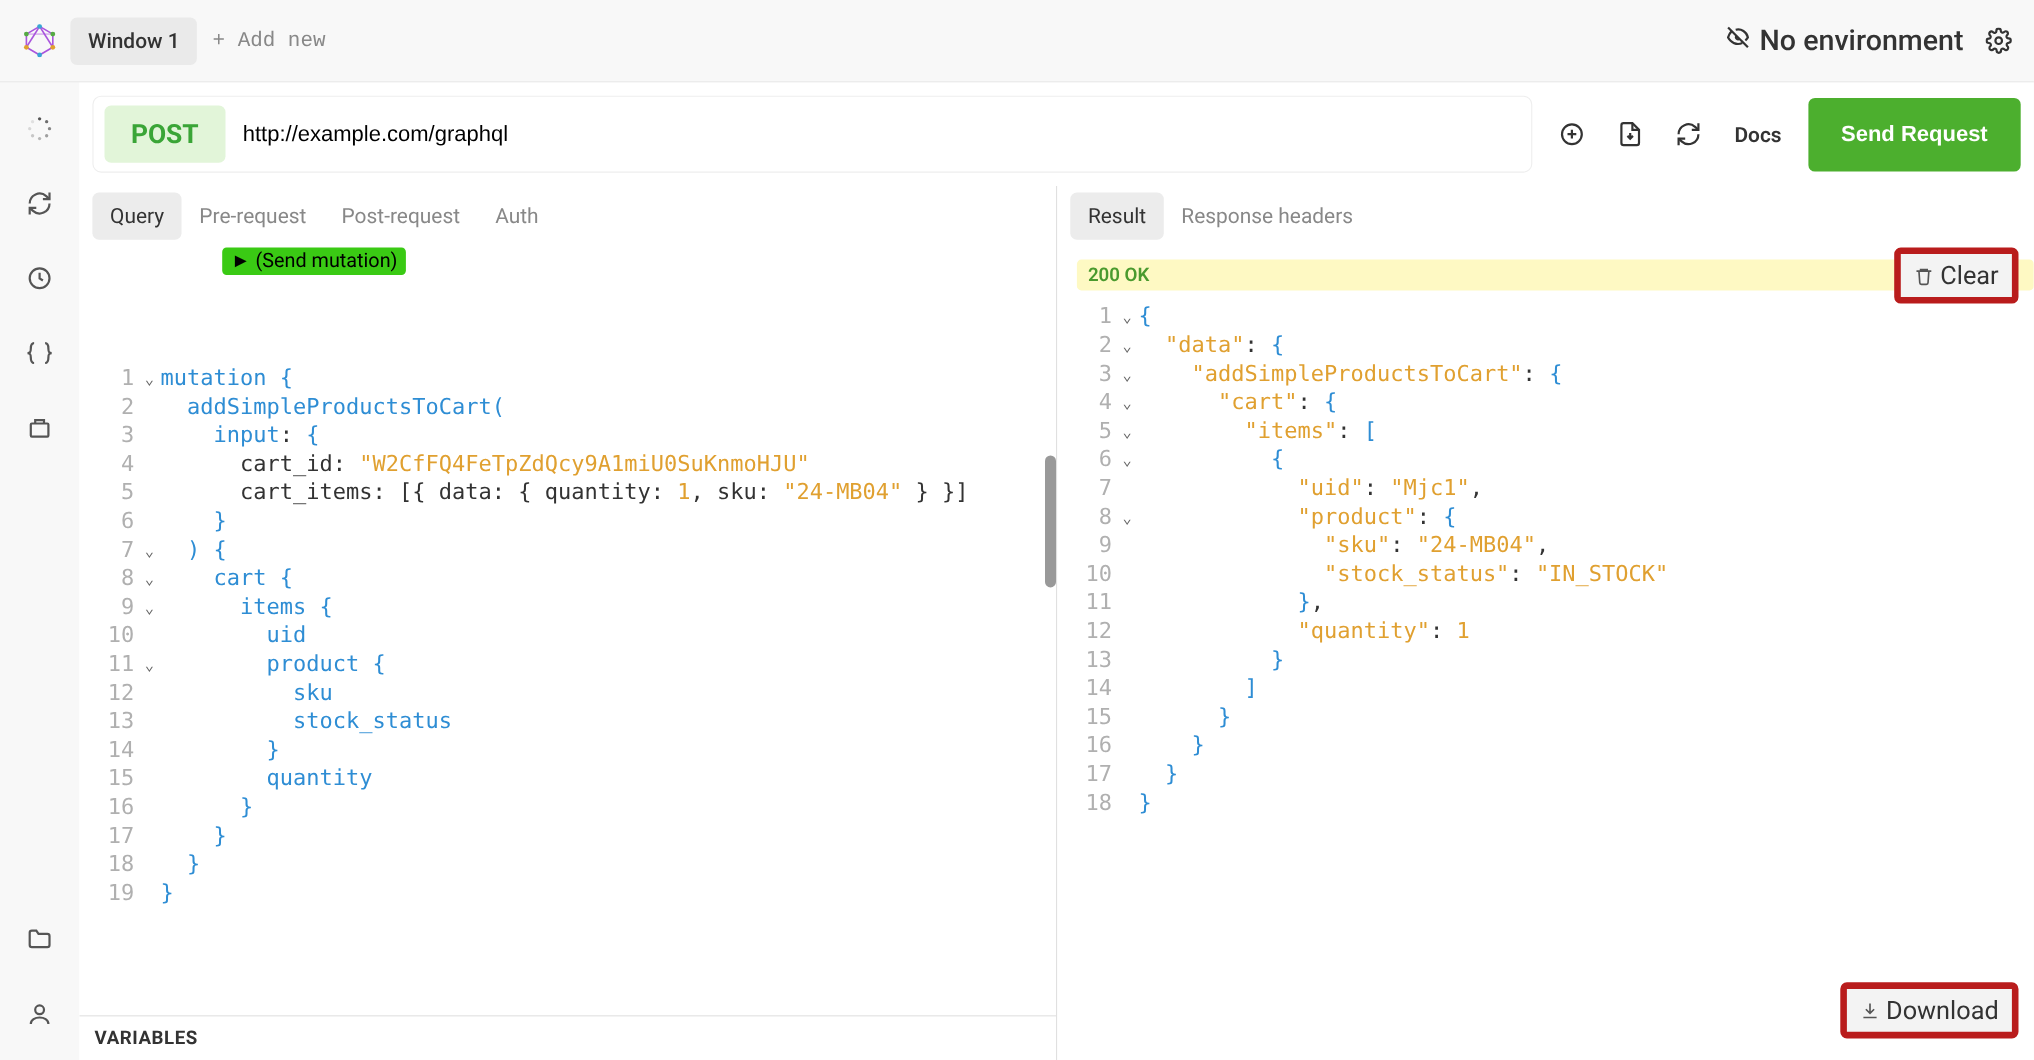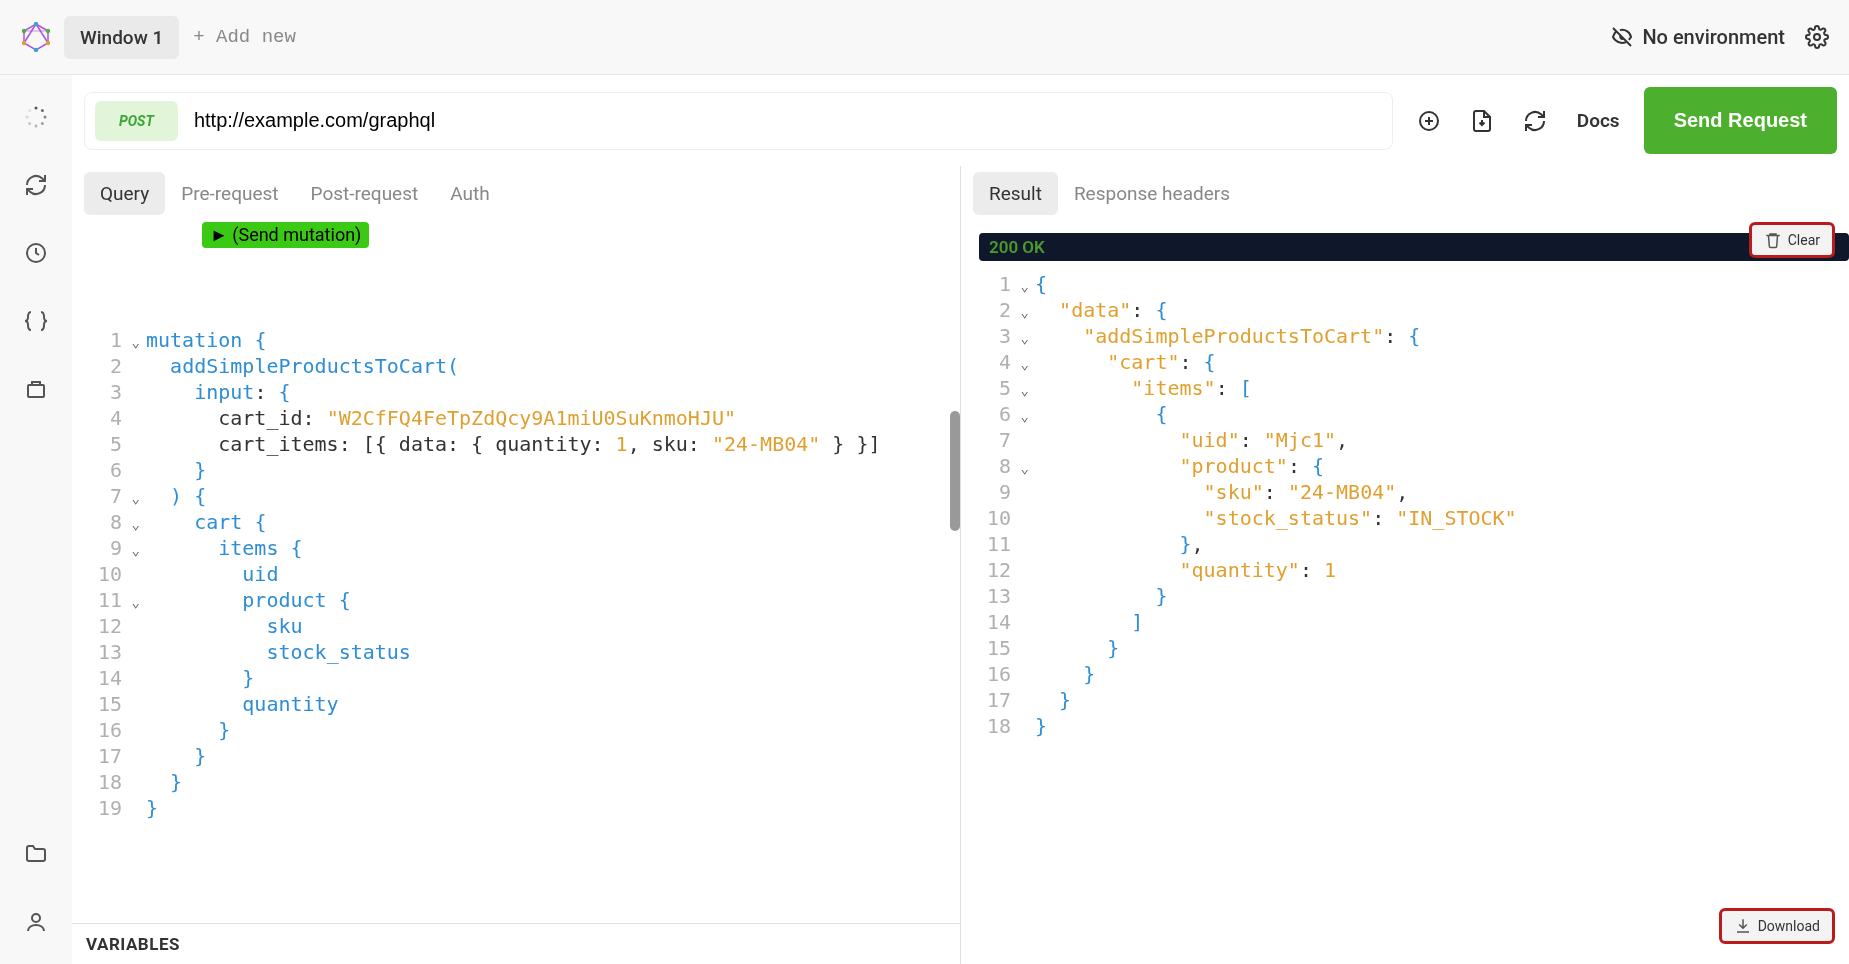--- a/index.html
+++ b/index.html
@@ -5,56 +5,56 @@
 * { margin:0; padding:0; box-sizing:border-box; }
 body { font-family:-apple-system,BlinkMacSystemFont,"Segoe UI",Roboto,sans-serif; background:#fafafa; color:#333; height:100vh; overflow:hidden; }
 
 
 .topbar { height:75px; display:flex; align-items:center; padding:0 20px; border-bottom:1px solid #e5e5e5; background:#f8f8f8; }
 .logo { width:32px; height:32px; display:flex; align-items:center; justify-content:center; }
 .tabs-container { display:flex; align-items:center; margin-left:12px; gap:2px; }
 .window-tab { background:#eaeaea; padding:10px 16px; border-radius:6px; font-size:19px; font-weight:500; cursor:pointer; }
 .add-tab { color:#888; font-size:19px; cursor:pointer; padding:10px 12px;font-family:Liberation Mono, monospace; }
 .topbar-spacer { flex:1; }
-.env-label { display:flex; align-items:flex-end; gap:8px; font-size:20px; font-weight:500; color:#333; cursor:pointer; margin-right:20px; }
+.env-label { display:flex; align-items:flex-start; gap:8px; font-size:26px; font-weight:500; color:#333; cursor:pointer; margin-right:20px; }
 .gear-btn { cursor:pointer; display:flex; align-items:center; }
 
 
 .main { display:flex; height:calc(100vh - 75px); }
 .sidebar { width:72px; background:#f8f8f8; display:flex; flex-direction:column; align-items:center; padding-top:30px; gap:44px; }
 .sidebar-icon { cursor:pointer; color:#555; display:flex; align-items:center; justify-content:center; }
 .sidebar-spacer { flex:1; }
 .sidebar-bottom { display:flex; flex-direction:column; align-items:center; gap:44px; padding-bottom:30px; }
 
 .work { flex:1; display:flex; flex-direction:column; background:#fff; }
 
 
 .url-row { display:flex; align-items:center; padding:12px 12px; gap:14px; }
 .url-group { flex:1; display:flex; align-items:center; background:#fff; border:1px solid #eee; border-radius:8px; padding:8px 10px; gap:10px; }
-.method-badge { background:#e2f5d9; color:#3aa537; font-weight:700; font-size:14px; padding:12px 24px; border-radius:6px;font-style:italic; }
+.method-badge { background:#e2f5d9; color:#3aa537; font-weight:700; font-size:24px; padding:12px 24px; border-radius:6px; }
 .url-input { flex:1; border:none; outline:none; font-size:20px; padding:8px 6px; background:transparent; }
 .tool-icons { display:flex; align-items:center; gap:30px; padding:0 10px; }
 .tool-icon { cursor:pointer; display:flex; align-items:center; }
 .docs-btn { font-size:19px; font-weight:600; cursor:pointer; }
 .send-btn { background:#4caf2e; color:#fff; font-size:20px; font-weight:700; border:none; padding:22px 30px; border-radius:6px; cursor:pointer; }
 
 
 .panes { flex:1; display:flex; overflow:hidden; }
 .pane { flex:1; display:flex; flex-direction:column; overflow:hidden; position:relative; }
 .pane-left { border-right:1px solid #e0e0e0; }
 
 .subtabs { display:flex; padding:6px 12px; }
 .subtab { padding:10px 16px; font-size:19px; color:#888; cursor:pointer; border-radius:6px; }
 .subtab.active { background:#ececec; color:#333; }
 
 .hint-badge { position:absolute; top:56px; left:130px; background:#3aca14; color:#000; font-size:18px; padding:2px 8px; border-radius:4px; z-index:5; cursor:pointer; }
 
-.status-badge { background:#0f172a; color:#4a9a2e; font-size:17px; font-weight:600; padding:4px 10px; border-radius:4px; margin:12px 0 0 18px; display:inline-block; }
+.status-badge { background:#fef9c3; color:#4a9a2e; font-size:17px; font-weight:600; padding:4px 10px; border-radius:4px; margin:12px 0 0 18px; display:inline-block; }
 .result-actions { position:absolute; top:56px; right:14px; display:flex; gap:10px; }
-.action-btn { background:#f3f3f3; border:3px solid #b91c1c; border-radius:6px; padding:6px 12px; font-size:14px; display:flex; align-items:center; gap:6px; cursor:pointer; }
+.action-btn { background:#f3f3f3; border:6px solid #b91c1c; border-radius:6px; padding:6px 12px; font-size:23px; display:flex; align-items:center; gap:6px; cursor:pointer; }
 .download-btn { position:absolute; bottom:20px; right:14px; }
 
 .code-area { flex:1; overflow:auto; font-family:"SFMono-Regular",Consolas,monospace; font-size:20px; line-height:26px; padding:10px 0; white-space:pre; position:relative; }
 .code-line { display:flex; }
 .gutter { width:56px; text-align:right; padding-right:6px; color:#b0b0b0; user-select:none; position:relative; }
 .gutter.fold::after { content:"⌄"; position:absolute; right:-12px; top:2px; font-size:14px; color:#666; }
 .line-content { padding-left:18px; flex:1; }
 
 .kw { color:#2e8dd4; }
 .field { color:#2e8dd4; }

